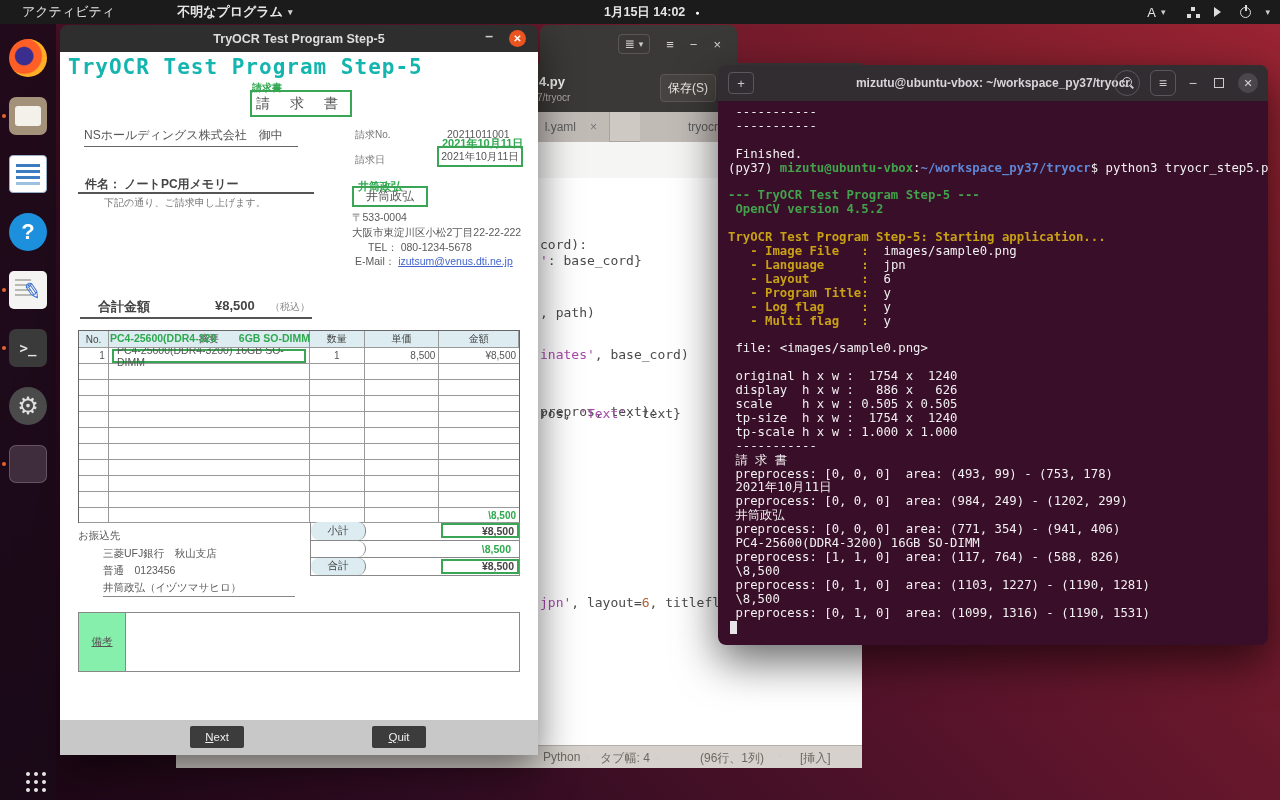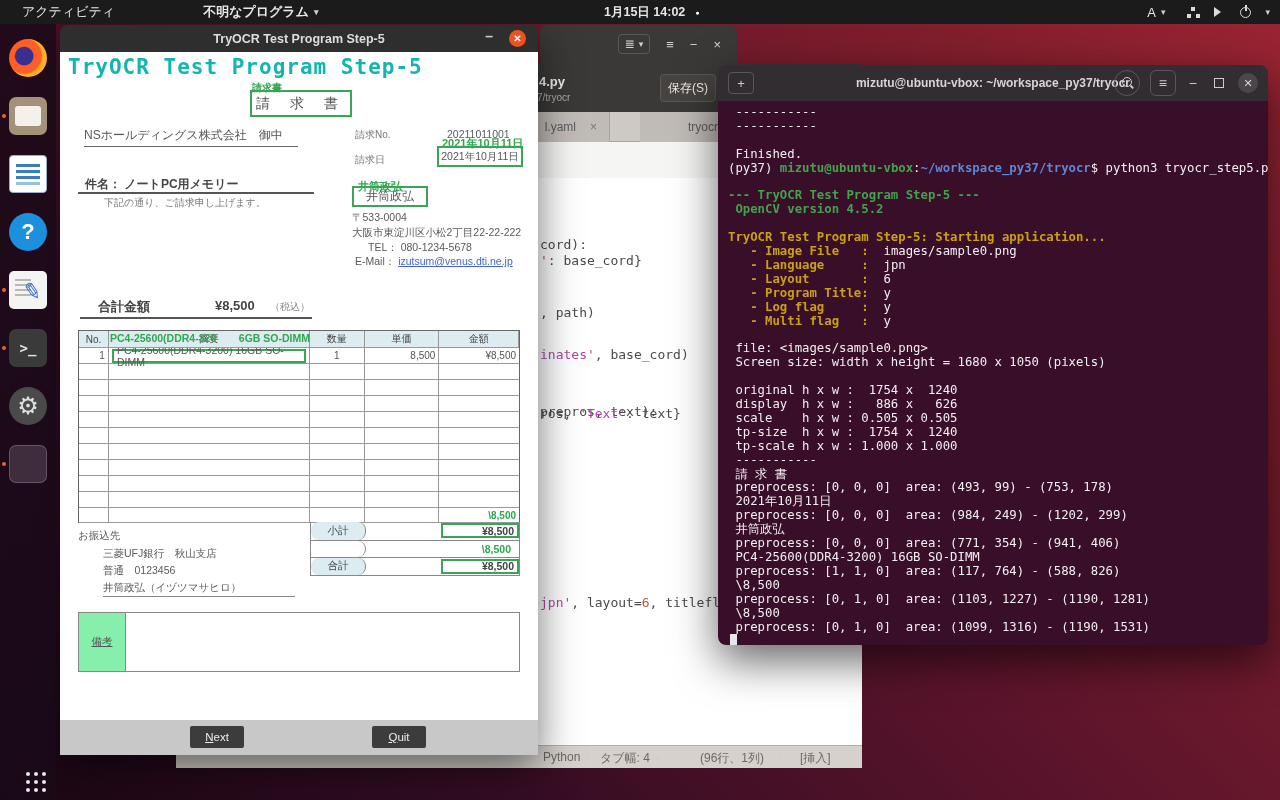--- a/index.html
+++ b/index.html
@@ -3,21 +3,21 @@
 <meta charset="utf-8">
 <style>
   * { margin:0; padding:0; box-sizing:border-box; }
   html,body { width:1280px; height:800px; overflow:hidden; font-family:"Liberation Sans",sans-serif; }
   .desktop { position:absolute; inset:0;
     background:linear-gradient(225deg,#9c2433 0%,#811e2c 18%,#5a142b 48%,#310c22 78%,#1b0614 100%); }
 
   
   .topbar { position:absolute; left:0; top:0; width:1280px; height:24px; background:#1b1b1b;
     color:#e6e6e6; font-size:13px; z-index:50; display:flex; align-items:center; }
-  .tb-left { position:absolute; left:14px; top:0; height:24px; display:flex; align-items:center; gap:72px; }
+  .tb-left { position:absolute; left:14px; top:0; height:24px; display:flex; align-items:center; gap:46px; }
   .tb-item { padding:0 8px; height:24px; display:flex; align-items:center; gap:5px; cursor:default; }
   .tb-appmenu { font-weight:bold; }
   .tb-clock { position:absolute; left:604px; top:0; height:24px; display:flex; align-items:center; gap:10px; font-weight:bold; font-size:12.5px;}
   .tb-dot { font-size:7px; color:#ffffff; }
   .tb-right { position:absolute; right:10px; top:0; height:24px; display:flex; align-items:center; gap:14px; }
   .caret { font-size:9px; color:#cfcfcf; }
   .mini-ic { display:inline-block; position:relative; }
   .ic-net { width:13px; height:11px; }
   .ic-net span { position:absolute; width:4px; height:4px; background:#dcdcdc; }
   .ic-net .n1{ left:4px; top:0; } .ic-net .n2{ left:0; bottom:0; } .ic-net .n3{ right:0; bottom:0; }
@@ -409,21 +409,20 @@
           <div class="term-line">&nbsp;</div>
           <div class="term-line"><span class="c-yellow">TryOCR Test Program Step-5: Starting application...</span></div>
           <div class="term-line"><span class="c-yellow">   - Image File   :</span><span class="c-fg">  images/sample0.png</span></div>
           <div class="term-line"><span class="c-yellow">   - Language     :</span><span class="c-fg">  jpn</span></div>
           <div class="term-line"><span class="c-yellow">   - Layout       :</span><span class="c-fg">  6</span></div>
           <div class="term-line"><span class="c-yellow">   - Program Title:</span><span class="c-fg">  y</span></div>
           <div class="term-line"><span class="c-yellow">   - Log flag     :</span><span class="c-fg">  y</span></div>
           <div class="term-line"><span class="c-yellow">   - Multi flag   :</span><span class="c-fg">  y</span></div>
           <div class="term-line">&nbsp;</div>
           <div class="term-line"><span class="c-fg"> file: &lt;images/sample0.png&gt;</span></div>
-          <div class="term-line"><span class="c-fg"> Screen size: width x height = 1680 x 1050 (pixels)</span></div>
           <div class="term-line">&nbsp;</div>
           <div class="term-line"><span class="c-fg"> original h x w :  1754 x  1240</span></div>
           <div class="term-line"><span class="c-fg"> display  h x w :   886 x   626</span></div>
           <div class="term-line"><span class="c-fg"> scale    h x w : 0.505 x 0.505</span></div>
           <div class="term-line"><span class="c-fg"> tp-size  h x w :  1754 x  1240</span></div>
           <div class="term-line"><span class="c-fg"> tp-scale h x w : 1.000 x 1.000</span></div>
           <div class="term-line"><span class="c-fg"> -----------</span></div>
           <div class="term-line"><span class="c-fg"> 請 求 書</span></div>
           <div class="term-line"><span class="c-fg"> preprocess: [0, 0, 0]  area: (493, 99) - (753, 178)</span></div>
           <div class="term-line"><span class="c-fg"> 2021年10月11日</span></div>

